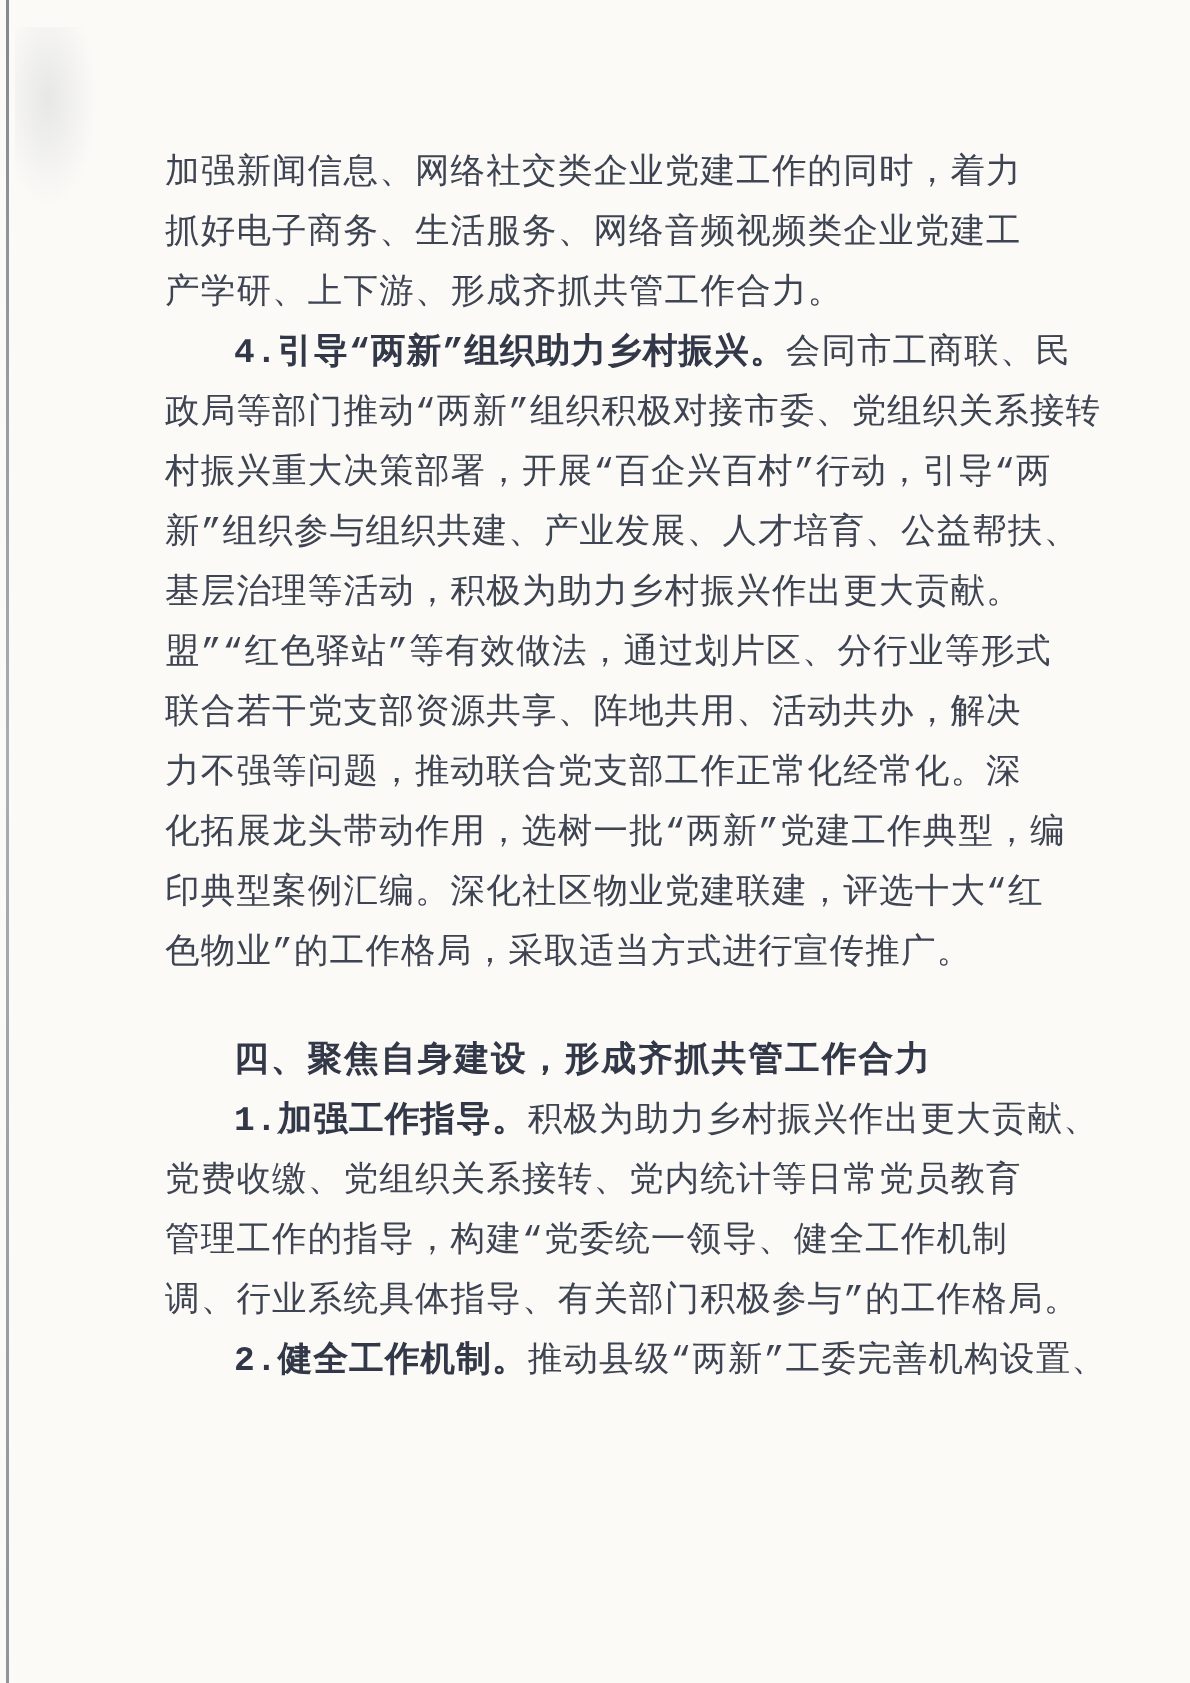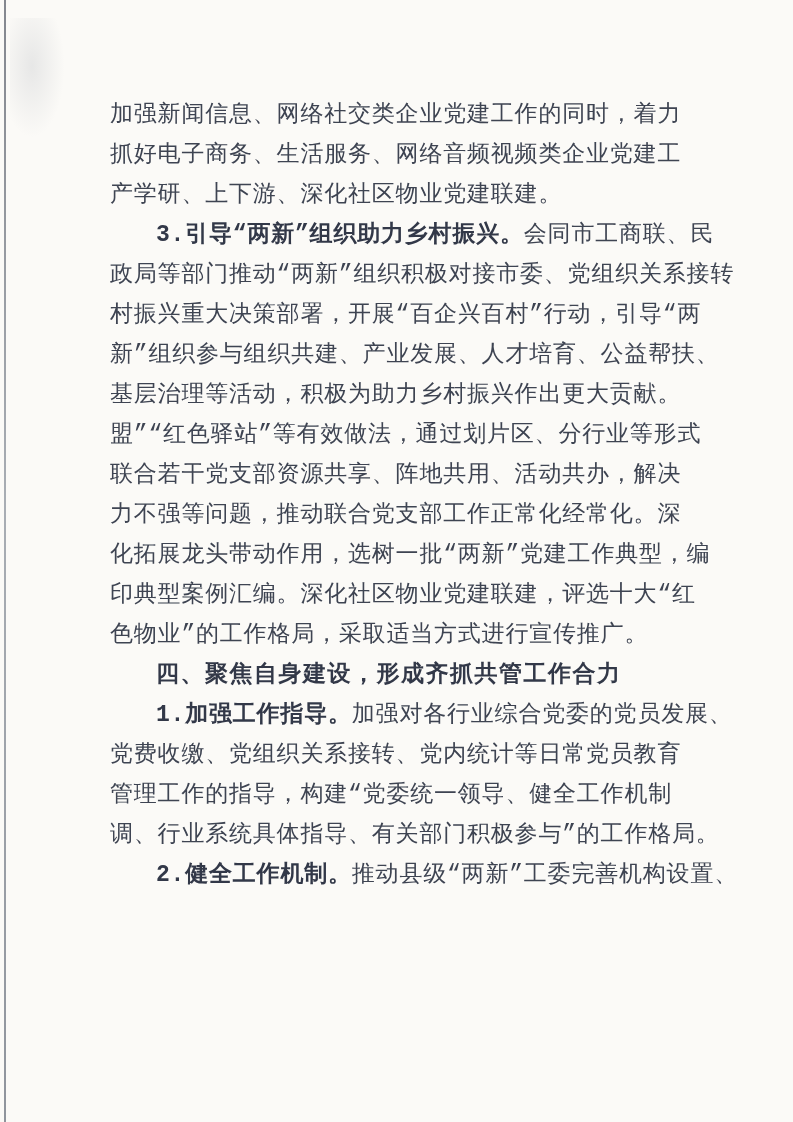--- a/index.html
+++ b/index.html
@@ -53,54 +53,55 @@
   .line.indent { padding-left: 46px; }
   .seg { font-weight: normal; }
   .seg.bold {
     font-weight: bold;
     color: var(--bold-color, #323848);
   }
   .para.heading .line {
     font-weight: bold;
     color: var(--bold-color, #323848);
     letter-spacing: 1.5px;
+    margin-top: 32px;
   }
 </style>
 </head>
 <body style="--page-bg: #fbfaf7; --text-color: #3e4452; --bold-color: #323848;">
 
 <div class="page">
   <div class="scan-edge"></div>
   <div class="smudge"></div>
   <div class="content">
       <div class="para">
         <div class="line"><span class="seg">加强新闻信息、网络社交类企业党建工作的同时，着力</span></div>
         <div class="line"><span class="seg">抓好电子商务、生活服务、网络音频视频类企业党建工</span></div>
-        <div class="line"><span class="seg">产学研、上下游、深化社区物业党建联建。</span></div>
+        <div class="line"><span class="seg">产学研、上下游、形成齐抓共管工作合力。</span></div>
       </div>
       <div class="para">
-        <div class="line indent"><span class="seg bold">3.引导“两新”组织助力乡村振兴。</span><span class="seg">会同市工商联、民</span></div>
+        <div class="line indent"><span class="seg bold">4.引导“两新”组织助力乡村振兴。</span><span class="seg">会同市工商联、民</span></div>
         <div class="line"><span class="seg">政局等部门推动“两新”组织积极对接市委、党组织关系接转</span></div>
         <div class="line"><span class="seg">村振兴重大决策部署，开展“百企兴百村”行动，引导“两</span></div>
         <div class="line"><span class="seg">新”组织参与组织共建、产业发展、人才培育、公益帮扶、</span></div>
         <div class="line"><span class="seg">基层治理等活动，积极为助力乡村振兴作出更大贡献。</span></div>
       </div>
       <div class="para">
         <div class="line"><span class="seg">盟”“红色驿站”等有效做法，通过划片区、分行业等形式</span></div>
         <div class="line"><span class="seg">联合若干党支部资源共享、阵地共用、活动共办，解决</span></div>
         <div class="line"><span class="seg">力不强等问题，推动联合党支部工作正常化经常化。深</span></div>
         <div class="line"><span class="seg">化拓展龙头带动作用，选树一批“两新”党建工作典型，编</span></div>
         <div class="line"><span class="seg">印典型案例汇编。深化社区物业党建联建，评选十大“红</span></div>
         <div class="line"><span class="seg">色物业”的工作格局，采取适当方式进行宣传推广。</span></div>
       </div>
       <div class="para heading">
         <div class="line indent"><span class="seg bold">四、聚焦自身建设，形成齐抓共管工作合力</span></div>
       </div>
       <div class="para">
-        <div class="line indent"><span class="seg bold">1.加强工作指导。</span><span class="seg">加强对各行业综合党委的党员发展、</span></div>
+        <div class="line indent"><span class="seg bold">1.加强工作指导。</span><span class="seg">积极为助力乡村振兴作出更大贡献、</span></div>
         <div class="line"><span class="seg">党费收缴、党组织关系接转、党内统计等日常党员教育</span></div>
         <div class="line"><span class="seg">管理工作的指导，构建“党委统一领导、健全工作机制</span></div>
         <div class="line"><span class="seg">调、行业系统具体指导、有关部门积极参与”的工作格局。</span></div>
       </div>
       <div class="para">
         <div class="line indent"><span class="seg bold">2.健全工作机制。</span><span class="seg">推动县级“两新”工委完善机构设置、</span></div>
       </div>
     </div>
 </div>
 

